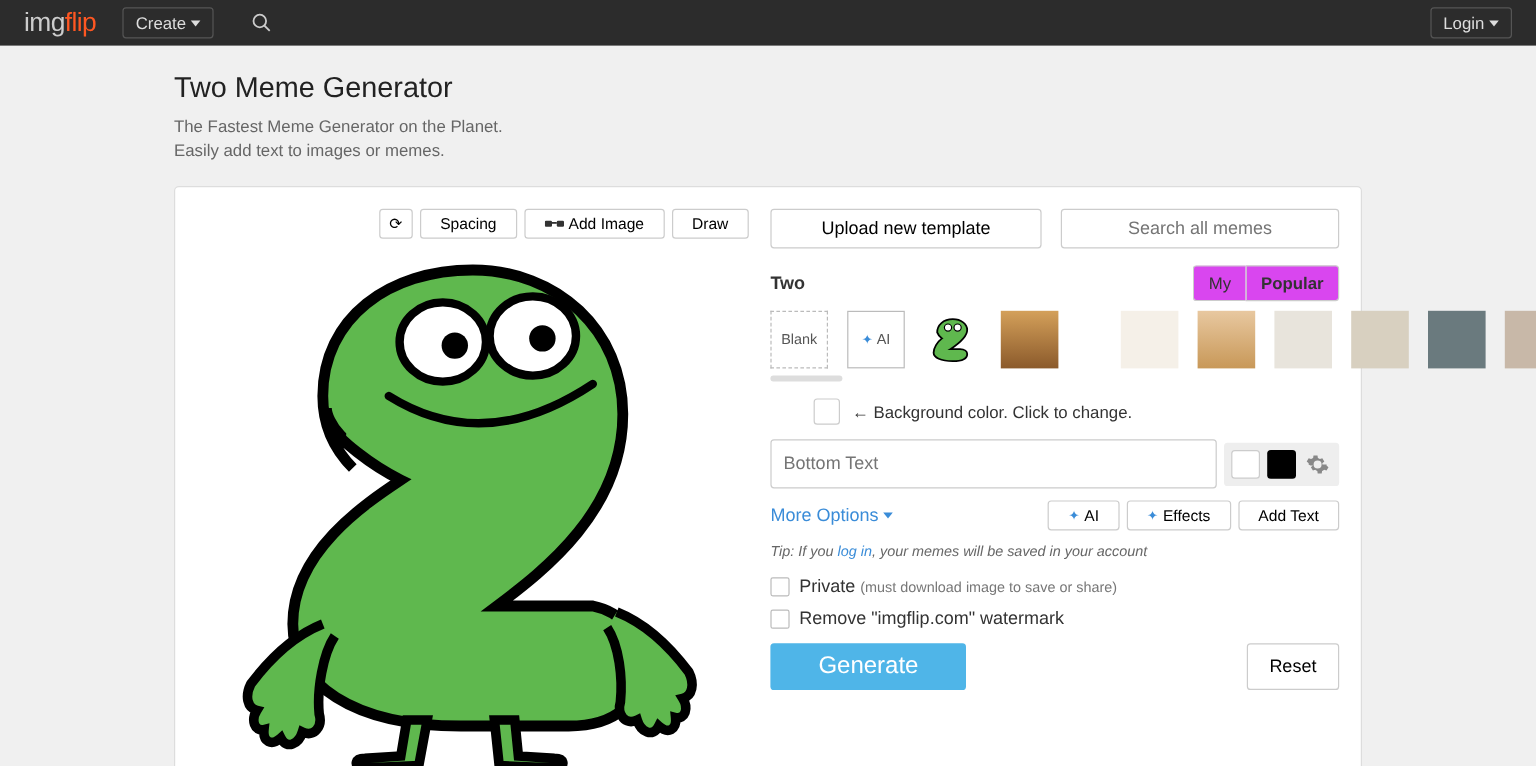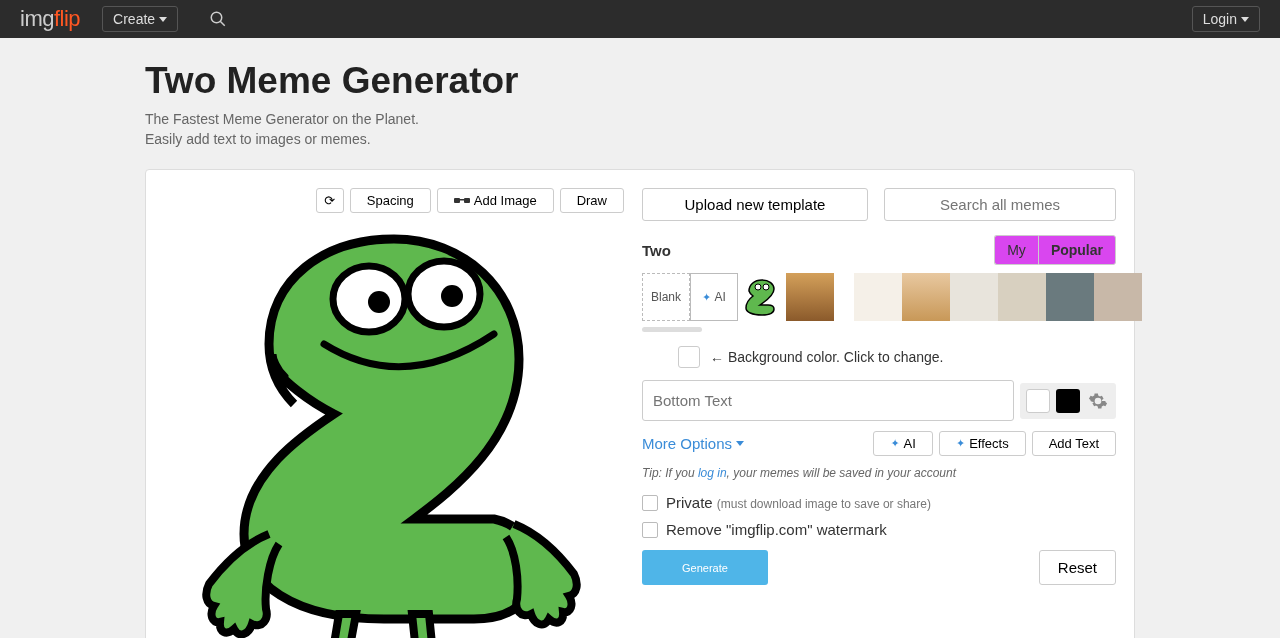--- a/index.html
+++ b/index.html
@@ -8,40 +8,40 @@
 .topbar-left { display: flex; align-items: center; gap: 22px; }
 .logo { font-size: 22px; font-weight: 400; letter-spacing: -0.5px; }
 .logo-img { color: #ccc; }
 .logo-flip { color: #ff5722; }
 .btn-dark { background: transparent; border: 1px solid #555; color: #ddd; padding: 4px 10px; border-radius: 3px; cursor: pointer; font-size: 14px; display: inline-flex; align-items: center; gap: 4px; }
 .caret-down { width: 0; height: 0; border-left: 4px solid transparent; border-right: 4px solid transparent; border-top: 5px solid currentColor; }
 .search-icon-wrap { width: 20px; height: 20px; display: flex; align-items: center; justify-content: center; cursor: pointer; margin-left: 8px; }
 .search-icon-wrap svg { stroke: #ccc; }
 .container { max-width: 1010px; margin: 0 auto; padding: 0 10px; }
 .page-header { padding: 22px 0 20px; }
-h1 { font-size: 37px; font-weight: 700; color: #222; margin-bottom: 8px; }
+h1 { font-size: 24px; font-weight: 400; color: #222; margin-bottom: 8px; }
 .subtitle { font-size: 14px; color: #666; max-width: 300px; line-height: 1.4; }
 .panel { background: #fff; border: 1px solid #ddd; border-radius: 4px; padding: 18px; display: flex; gap: 18px; }
 .left-col { flex: 0 0 460px; }
 .toolbar { display: flex; gap: 6px; justify-content: flex-end; margin-bottom: 6px; }
 .tbtn { background: #fff; border: 1px solid #ccc; border-radius: 3px; padding: 4px 16px; font-size: 13px; cursor: pointer; display: inline-flex; align-items: center; gap: 4px; }
 .tbtn-icon { width: 28px; justify-content: center; padding: 4px; }
 .canvas { width: 460px; height: 440px; display: flex; align-items: center; justify-content: center; }
 .right-col { flex: 1; min-width: 0; }
 .top-row { display: flex; gap: 16px; margin-bottom: 14px; }
 .upload-btn { flex: 1; background: #fff; border: 1px solid #ccc; border-radius: 3px; padding: 7px; font-size: 15px; cursor: pointer; }
 .search-input { flex: 1; border: 1px solid #ccc; border-radius: 3px; padding: 7px 10px; font-size: 15px; text-align: center; }
 .template-row { display: flex; justify-content: space-between; align-items: center; margin-bottom: 8px; }
 .template-label { font-weight: 600; font-size: 15px; }
 .tabset { display: flex; }
 .tab { border: 1px solid #ccc; padding: 6px 12px; font-size: 14px; cursor: pointer; background: #d946ef; }
 .tab:first-child { border-right: none; border-radius: 3px 0 0 3px; }
 .tab:last-child { border-radius: 0 3px 3px 0; }
 .tab.active { font-weight: 600; }
-.templates { display: flex; gap: 0; margin-bottom: 6px; }
+.templates { display: flex; gap: 16px; margin-bottom: 6px; }
 .tmpl-slot { width: 48px; height: 48px; border: 1px dashed #bbb; display: flex; align-items: center; justify-content: center; font-size: 12px; color: #555; cursor: pointer; flex-shrink: 0; }
 .tmpl-solid { border-style: solid; }
 .tmpl-img { width: 48px; height: 48px; background: #ddd; cursor: pointer; flex-shrink: 0; }
 .tmpl-gap { width: 20px; flex-shrink: 0; }
 .scroll-hint { width: 60px; height: 5px; background: #ddd; border-radius: 3px; margin-bottom: 14px; }
 .bgcolor-row { display: flex; align-items: center; gap: 10px; margin-bottom: 12px; font-size: 14px; padding-left: 36px; }
 .color-swatch { width: 22px; height: 22px; border: 1px solid #ccc; border-radius: 3px; background: #fff; cursor: pointer; }
 .text-row { display: flex; gap: 6px; margin-bottom: 10px; align-items: center; }
 .text-input { flex: 1; border: 1px solid #ccc; border-radius: 3px; padding: 11px 10px; font-size: 15px; }
 .swatches { display: flex; background: #eee; border-radius: 3px; padding: 6px; gap: 6px; align-items: center; }
@@ -52,21 +52,21 @@
 .options-row { display: flex; justify-content: space-between; align-items: center; margin-bottom: 10px; }
 .more-opts { color: #3a8cd8; font-size: 15px; cursor: pointer; display: inline-flex; align-items: center; gap: 4px; }
 .caret-blue { border-top-color: #3a8cd8; }
 .opt-btns { display: flex; gap: 6px; }
 .tip { font-style: italic; font-size: 12px; color: #666; margin-bottom: 14px; }
 .tip a { color: #3a8cd8; text-decoration: none; }
 .chk-row { display: flex; align-items: center; gap: 8px; margin-bottom: 10px; font-size: 15px; }
 .chk { width: 16px; height: 16px; border: 1px solid #bbb; border-radius: 2px; cursor: pointer; }
 .chk-small { font-size: 12px; color: #777; }
 .bottom-row { display: flex; justify-content: space-between; margin-top: 12px; }
-.generate-btn { background: #4fb5e8; color: #fff; border: none; border-radius: 3px; padding: 8px 40px; font-size: 11px; cursor: pointer; }
+.generate-btn { background: #4fb5e8; color: #fff; border: none; border-radius: 3px; padding: 8px 40px; font-size: 20px; cursor: pointer; }
 .reset-btn { background: #fff; border: 1px solid #ccc; border-radius: 3px; padding: 8px 18px; font-size: 15px; cursor: pointer; }
 .ai-sparkle { color: #3a8cd8; font-size: 11px; }
 </style>
 </head>
 <body>
 
 <div class="topbar">
   <div class="topbar-left">
     <span class="logo">
       <span class="logo-img">img</span><span class="logo-flip">flip</span>

